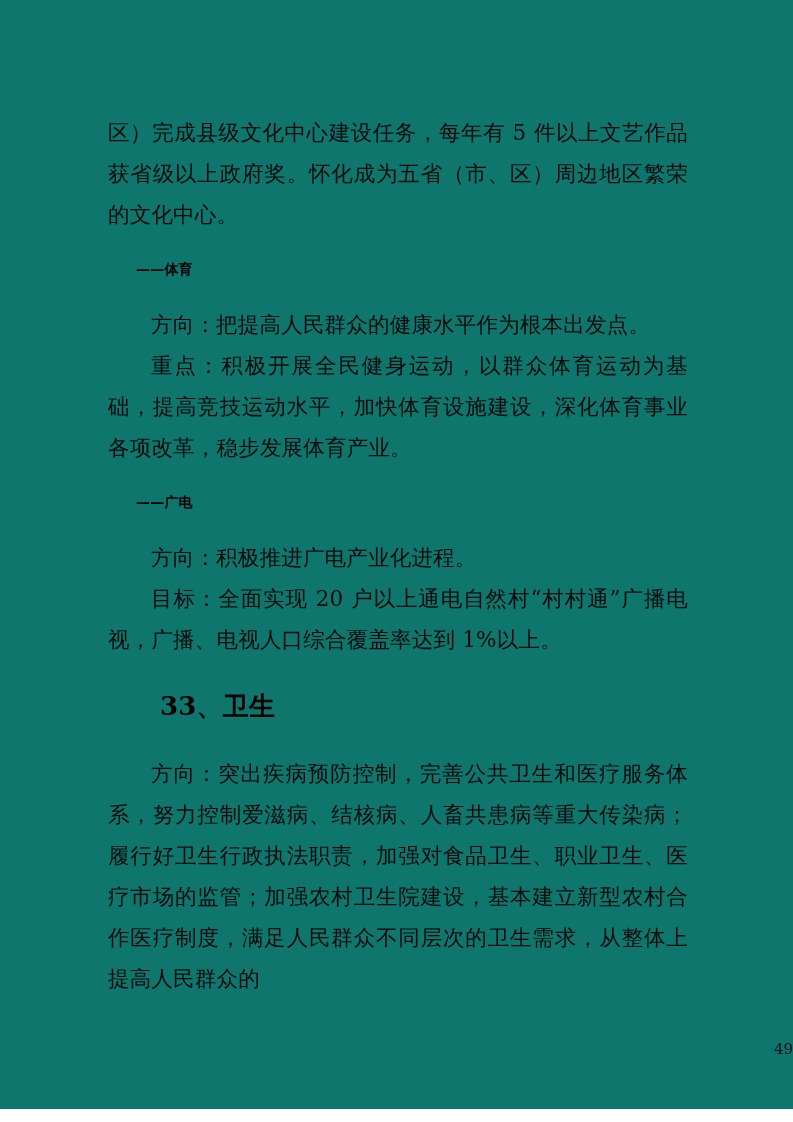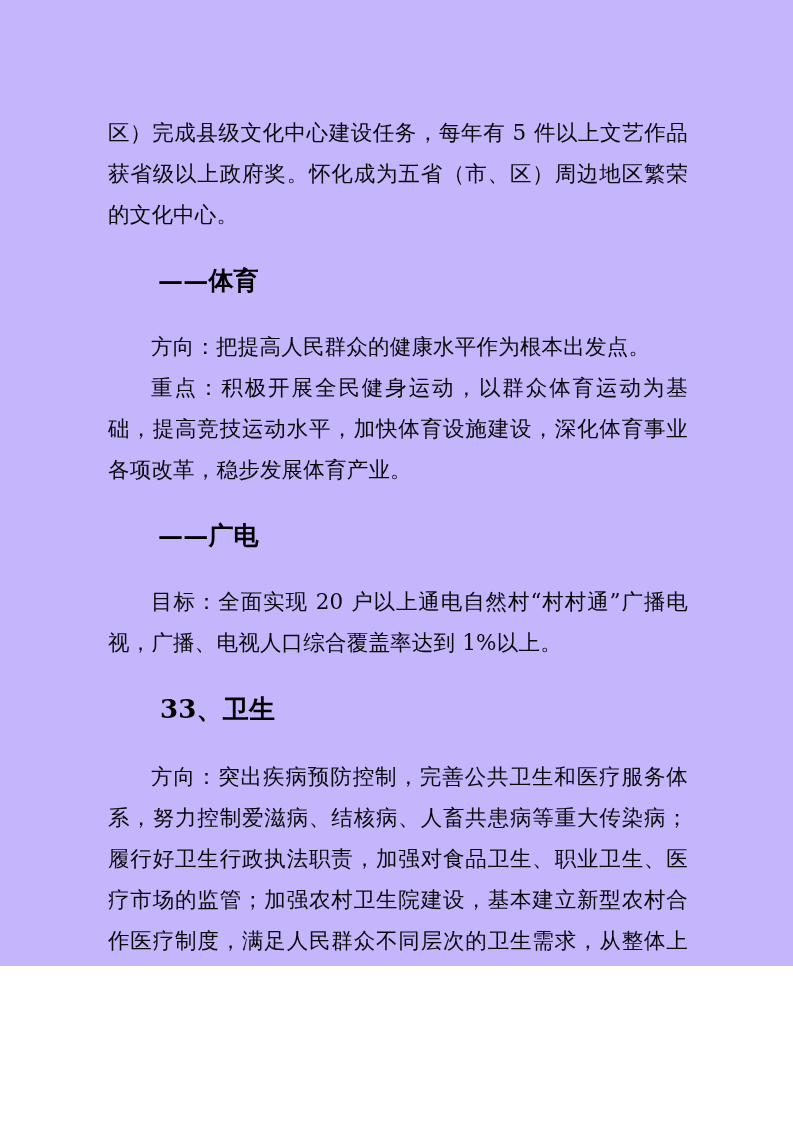--- a/index.html
+++ b/index.html
@@ -12,22 +12,22 @@
     height: 1122px;
     position: relative;
     font-family: "DejaVu Serif", "Liberation Serif", serif;
     color: #000000;
   }
   .page {
     position: absolute;
     left: 0;
     top: 0;
     width: 793px;
-    height: 966px;
-    background: #c4b5fd;
+    height: 1109px;
+    background: #0f766e;
     overflow: hidden;
   }
   .content {
     position: absolute;
     left: 108px;
     top: 112px;
     width: 580px;
   }
   .para {
     font-size: 21.5px;
@@ -35,21 +35,21 @@
     text-align: justify;
     text-justify: inter-ideograph;
     letter-spacing: 0.2px;
     margin: 0 0 0 0;
     color: #0a0a0a;
   }
   .indent {
     text-indent: 2em;
   }
   .heading {
-    font-size: 25px;
+    font-size: 14px;
     line-height: 41px;
     text-indent: 2em;
     font-weight: bold;
     letter-spacing: 0.2px;
     color: #000;
   }
   .sub-heading {
     font-size: 26px;
     line-height: 41px;
     text-indent: 2em;
@@ -79,20 +79,21 @@
 
     <p class="heading">——体育</p>
 
     <p class="para indent">方向：把提高人民群众的健康水平作为根本出发点。</p>
 
     <p class="para indent">重点：积极开展全民健身运动，以群众体育运动为基础，提高竞技运动水平，加快体育设施建设，深化体育事业各项改革，稳步发展体育产业。</p>
 
 
     <p class="heading">——广电</p>
 
+    <p class="para indent">方向：积极推进广电产业化进程。</p>
 
 
     <p class="para indent">目标：全面实现 20 户以上通电自然村“村村通”广播电视，广播、电视人口综合覆盖率达到 1%以上。</p>
 
     <p class="sub-heading">33、卫生</p>
 
     <p class="para indent">方向：突出疾病预防控制，完善公共卫生和医疗服务体系，努力控制爱滋病、结核病、人畜共患病等重大传染病；履行好卫生行政执法职责，加强对食品卫生、职业卫生、医疗市场的监管；加强农村卫生院建设，基本建立新型农村合作医疗制度，满足人民群众不同层次的卫生需求，从整体上提高人民群众的</p>
 
   </div>
 

